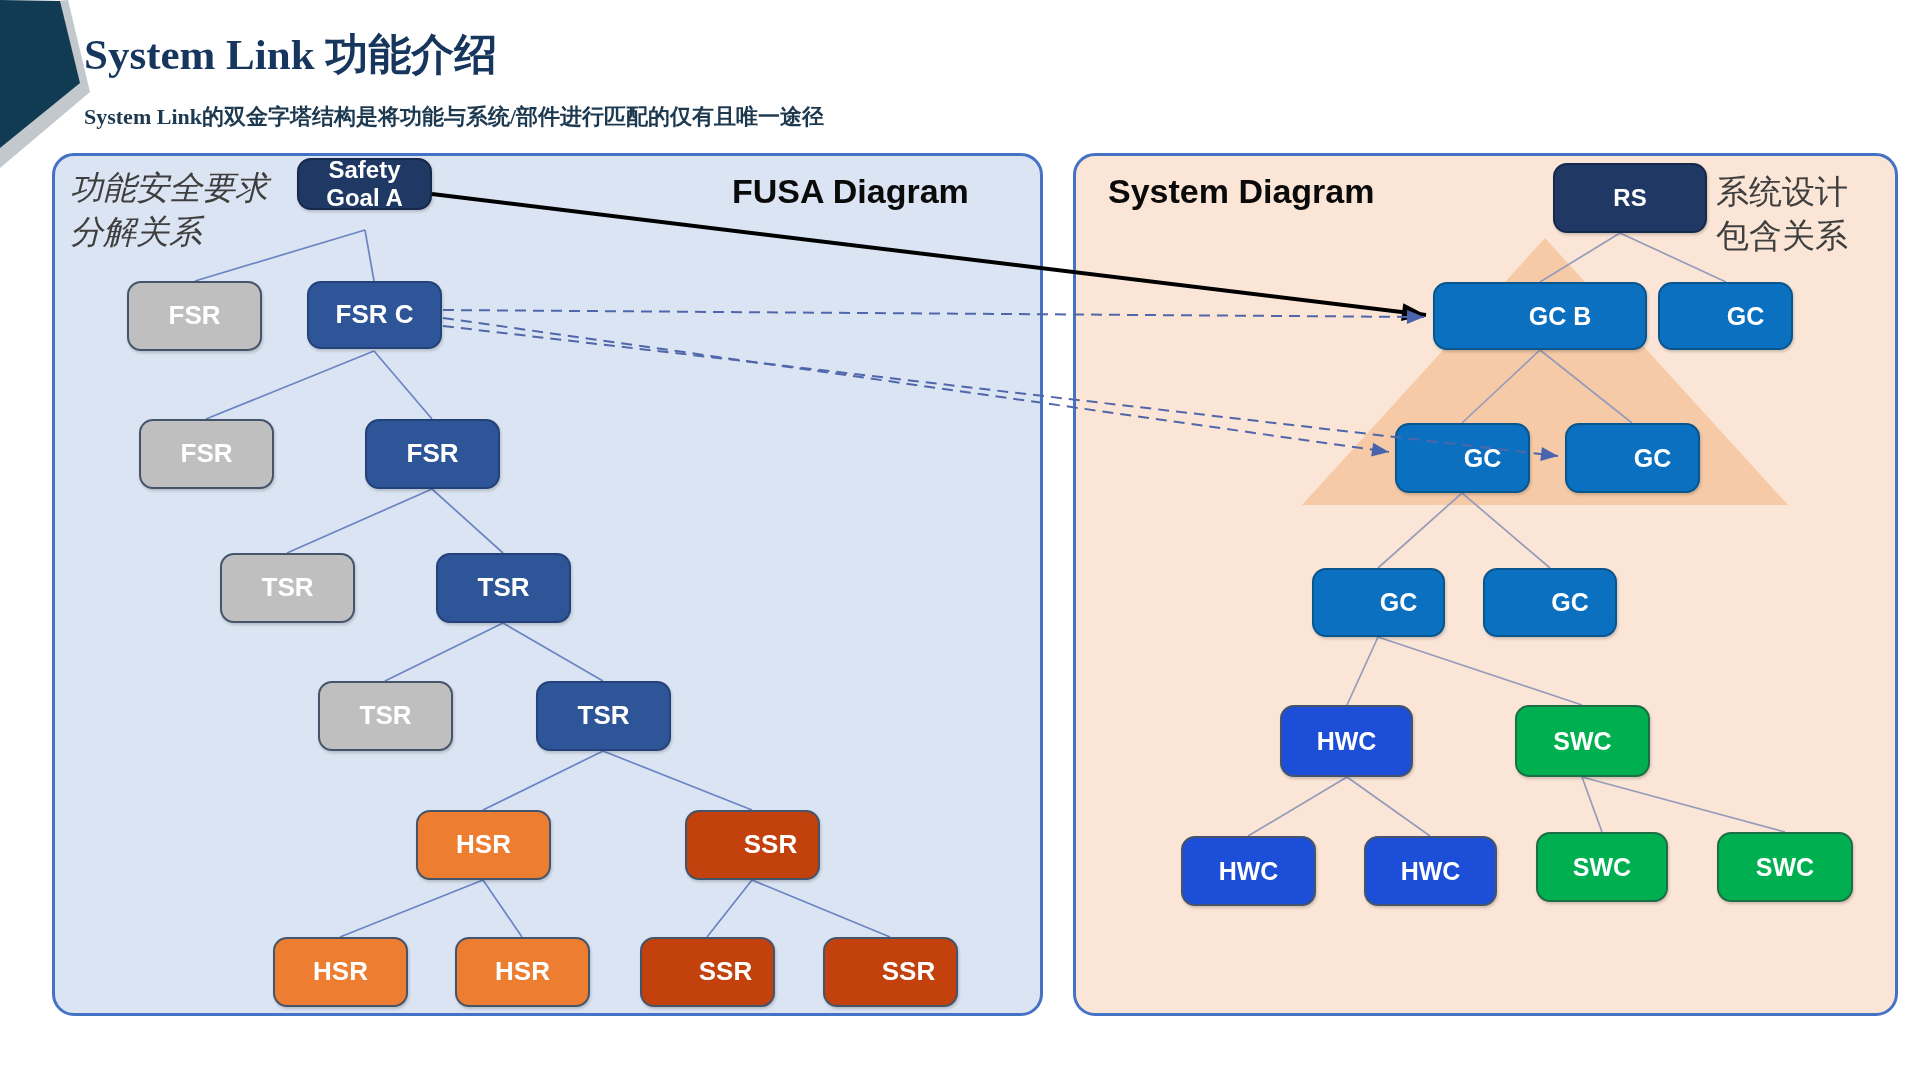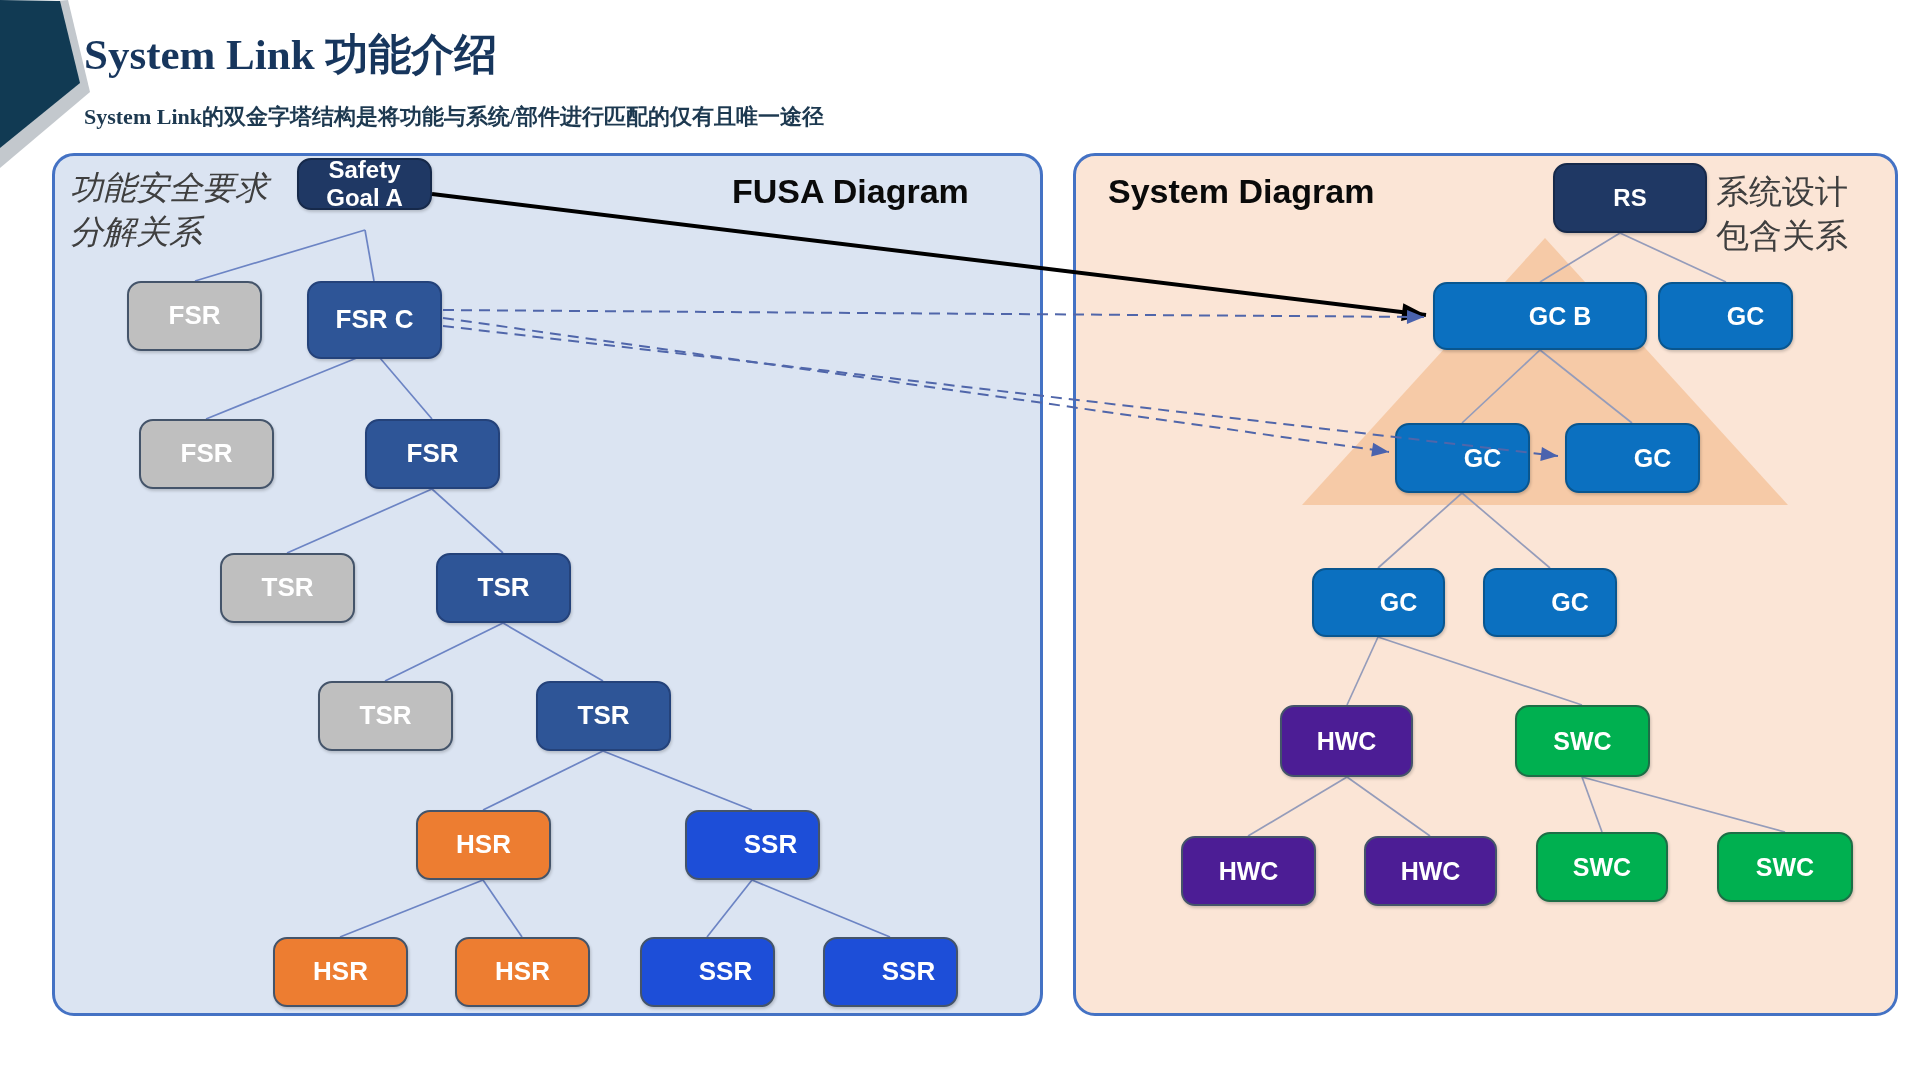--- a/index.html
+++ b/index.html
@@ -26,23 +26,23 @@
   .layer{position:absolute;left:0;top:0;pointer-events:none;}
   
   .node{position:absolute;box-sizing:border-box;border-radius:14px;display:flex;
         flex-direction:column;align-items:center;justify-content:center;
         color:#fff;font-weight:700;font-size:26px;line-height:1.15;
         box-shadow:1px 2px 3px rgba(0,0,0,0.18);}
   .st-navy  {background:#1f3864;border:2px solid #16294a;}
   .st-blue  {background:#2e5597;border:2px solid #24427a;}
   .st-gray  {background:#bfbfbf;border:2px solid #44546a;}
   .st-orange{background:#ed7d31;border:2px solid #44546a;}
-  .st-olive {background:#1d4ed8;border:2px solid #44546a;padding-left:36px;}
+  .st-olive {background:#c2410c;border:2px solid #44546a;padding-left:36px;}
   .st-azure {background:#0b70c0;border:2px solid #09568f;padding-left:40px;}
-  .st-yellow{background:#4c1d95;border:2px solid #44546a;text-align:center;}
+  .st-yellow{background:#1d4ed8;border:2px solid #44546a;text-align:center;}
   .st-green {background:#00b050;border:2px solid #1d6e46;}
 </style>
 </head>
 <body>
 
 <div class="screen" style="--fusa-bg: #dbe4f2; --sys-bg: #fbe5d6; --panel-border: #4472c4;">
 
   <svg class="corner-svg" width="130" height="190">
     <polygon points="0,6 68,0 90,92 0,168" fill="#c3c8cd"></polygon>
     <polygon points="0,0 60,1 80,83 0,148" fill="#113a53"></polygon>
@@ -96,21 +96,21 @@
   </div>
 
   <div id="fusa-nodes">
       <div class="node st-navy" style="left: 297px; top: 158px; width: 135px; height: 52px; font-size: 24px;">
         <div>Safety</div>
         <div>Goal A</div>
       </div>
       <div class="node st-gray" style="left: 127px; top: 281px; width: 135px; height: 70px;">
         <div>FSR</div>
       </div>
-      <div class="node st-blue" style="left: 307px; top: 281px; width: 135px; height: 78px;">
+      <div class="node st-blue" style="left: 307px; top: 281px; width: 135px; height: 68px;">
         <div>FSR C</div>
       </div>
       <div class="node st-gray" style="left: 139px; top: 419px; width: 135px; height: 70px;">
         <div>FSR</div>
       </div>
       <div class="node st-blue" style="left: 365px; top: 419px; width: 135px; height: 70px;">
         <div>FSR</div>
       </div>
       <div class="node st-gray" style="left: 220px; top: 553px; width: 135px; height: 70px;">
         <div>TSR</div>

